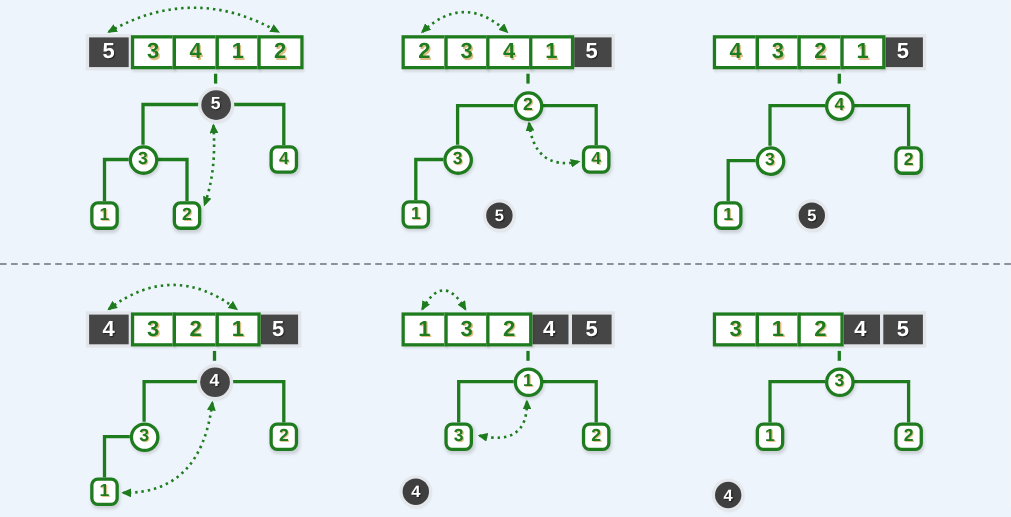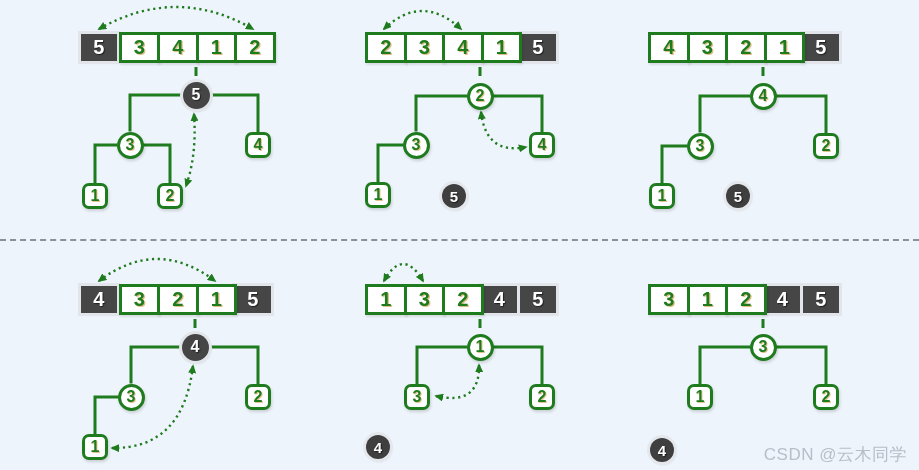--- a/index.html
+++ b/index.html
@@ -91,21 +91,20 @@
       <line x1="480" y1="319" x2="480" y2="330" class="stub"></line>
       <polyline points="467,347 417,347 417,384" class="edge"></polyline>
       <polyline points="493,347 542,347 542,384" class="edge"></polyline>
       <path d="M 384 281 Q 403 247 423 281" class="dotted" marker-start="url(#ah)" marker-end="url(#ah)"></path>
       <path d="M 479 365 Q 480 406 436 396" class="dotted" marker-start="url(#ah)" marker-end="url(#ah)"></path>
       <line x1="763" y1="319" x2="763" y2="330" class="stub"></line>
       <polyline points="750,347 700,347 700,384" class="edge"></polyline>
       <polyline points="776,347 826,347 826,384" class="edge"></polyline>
     </svg>
   <div id="divider"></div>
-  <div id="watermark">CSDN @云木同学</div>
 <div class="cell dark" style="left: 81px; top: 34px; width: 35.5px; height: 27px;">5</div>
     <div class="cell" style="left: 118.5px; top: 32px; width: 41.5px; height: 31px;">3</div>
     <div class="cell" style="left: 157px; top: 32px; width: 41.5px; height: 31px;">4</div>
     <div class="cell" style="left: 195.5px; top: 32px; width: 41.5px; height: 31px;">1</div>
     <div class="cell" style="left: 234px; top: 32px; width: 41.5px; height: 31px;">2</div>
     <div class="node circle dark" style="left: 182.5px; top: 81.5px; width: 27px; height: 27px;">5</div>
     <div class="node circle" style="left: 116.5px; top: 131.5px; width: 27px; height: 27px;">3</div>
     <div class="node square" style="left: 245px; top: 132px; width: 26px; height: 26px;">4</div>
     <div class="node square" style="left: 82px; top: 183px; width: 26px; height: 26px;">1</div>
     <div class="node square" style="left: 157px; top: 183px; width: 26px; height: 26px;">2</div>

